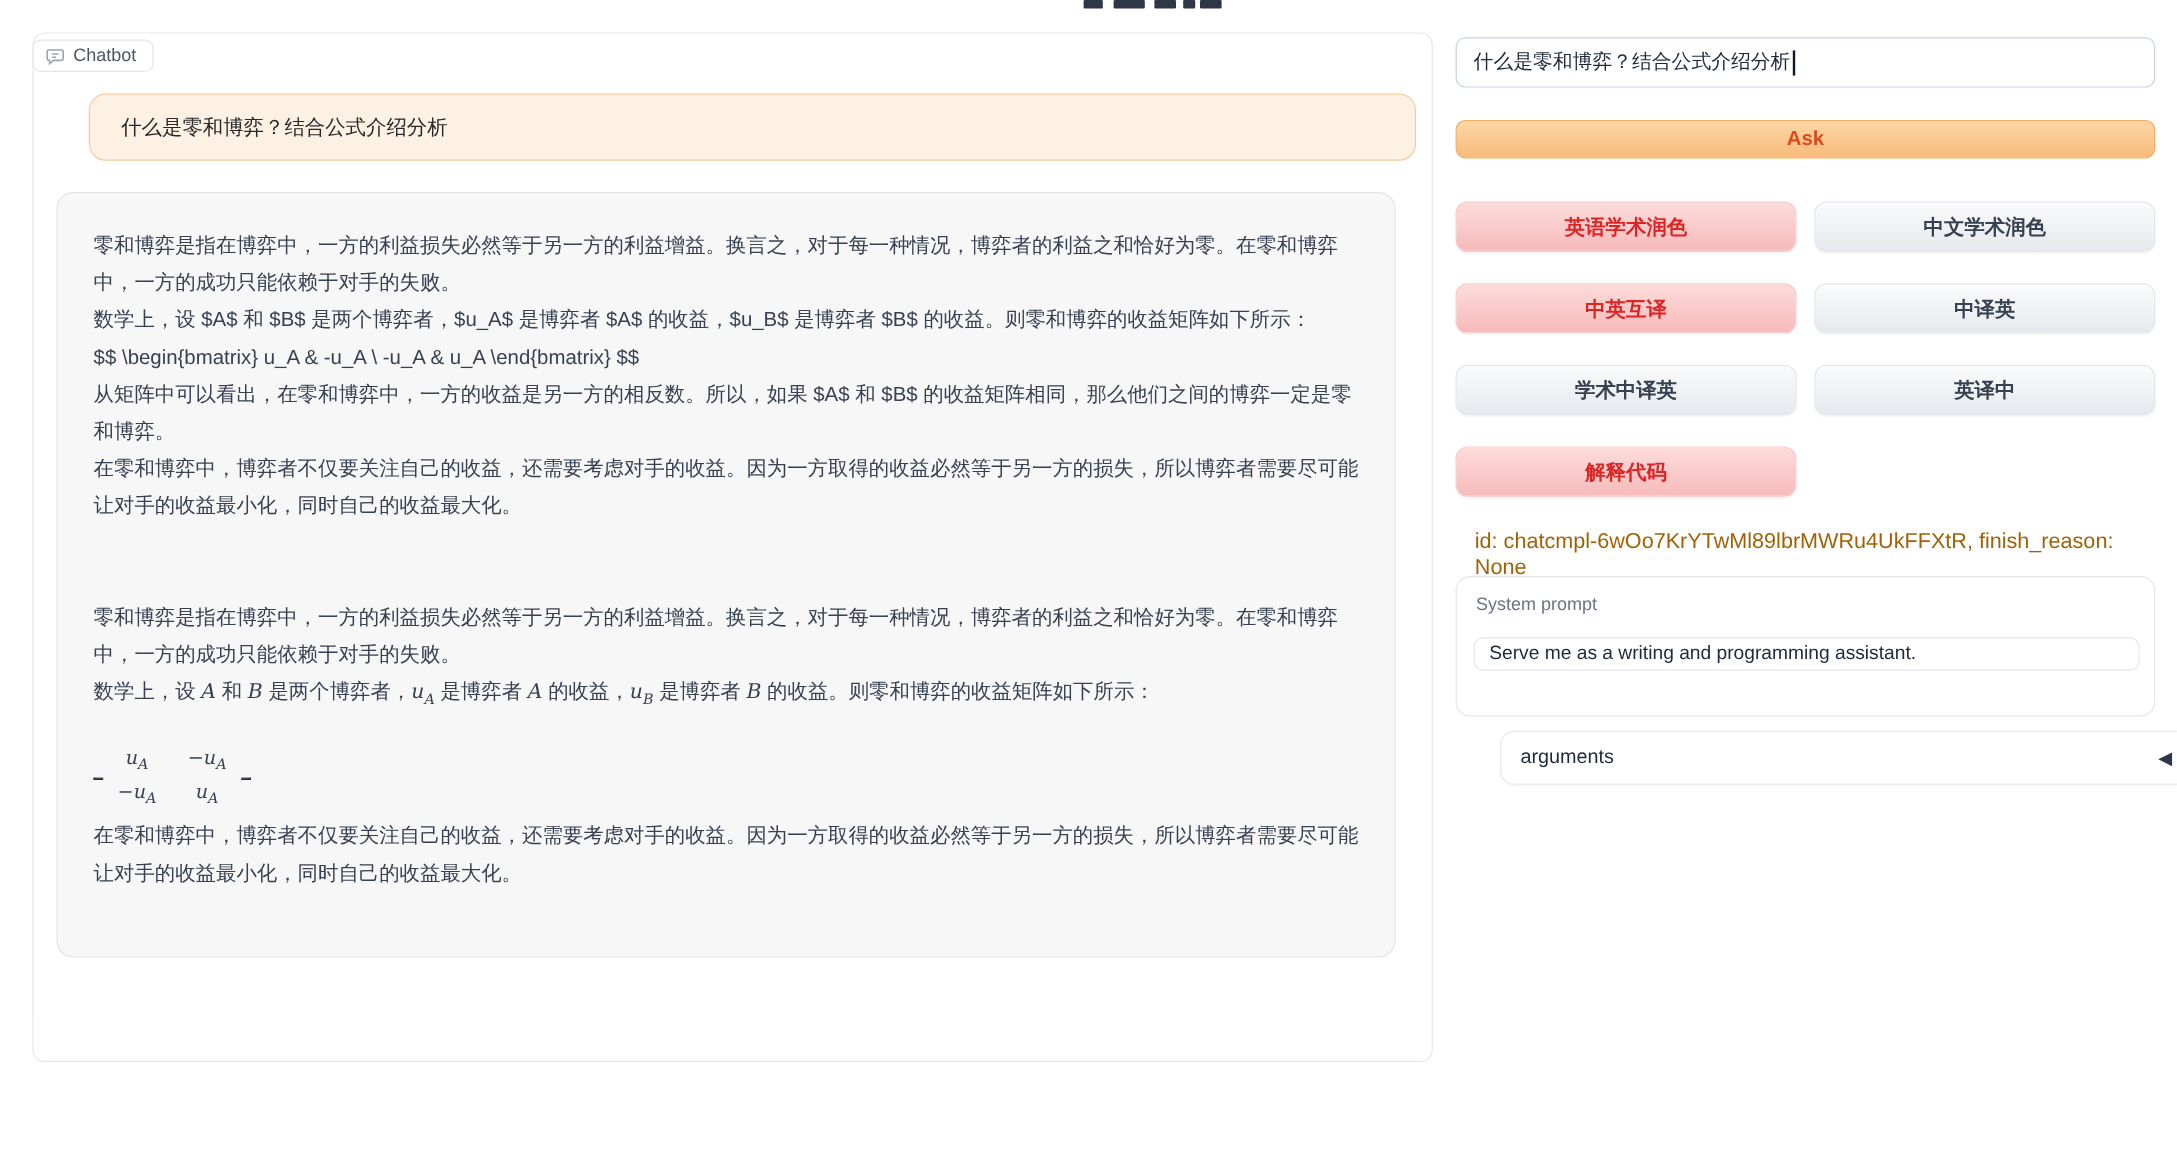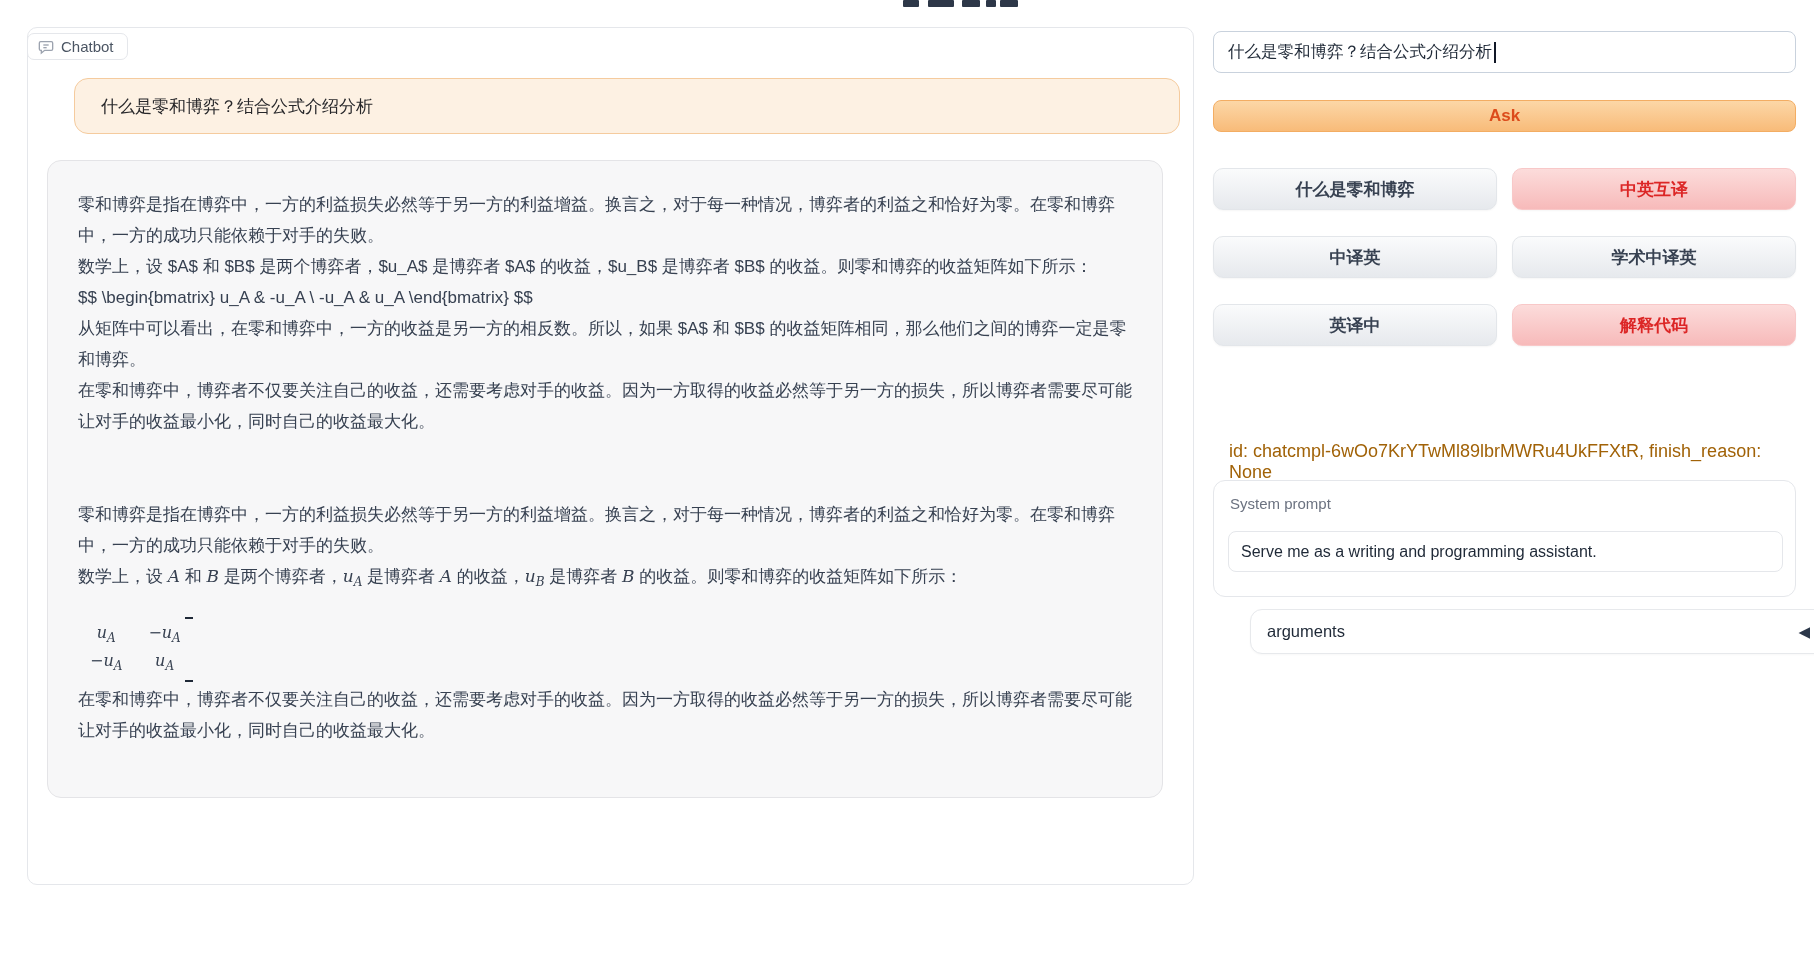--- a/index.html
+++ b/index.html
@@ -27,21 +27,21 @@
 
   .bot-bubble { position:absolute; left:19px; top:132px; width:1116px; height:638px;
     background:#f7f7f8; border:1px solid #e4e4e7; border-radius:14px;
     padding:28px 30px; font-size:17px; line-height:31px; color:#374151; overflow:hidden; }
   .bot-bubble p { margin:0; }
   .spacer { height:62px; }
 
   .math { font-family:"DejaVu Serif","Liberation Serif",serif; font-style:italic; }
   .math sub { font-size:12px; font-style:italic; }
 
-  .matrix { display:inline-flex; align-items:flex-end; margin:4px 0 2px 0;flex-direction:column; }
+  .matrix { display:inline-flex; align-items:center; margin:20px 0 2px 0; }
   .mbracket { width:8px; }
   .mb-left  { border-left:1.8px solid #1f2937; border-top:1.8px solid #1f2937; border-bottom:1.8px solid #1f2937; }
   .mb-right { border-right:1.8px solid #1f2937; border-top:1.8px solid #1f2937; border-bottom:1.8px solid #1f2937; }
   .mcells { display:grid; grid-template-columns:auto auto; column-gap:26px;
     padding:3px 12px; font-size:16px; line-height:22px; }
   .mcells .math { text-align:center; }
 
   .query-box { position:absolute; left:1213px; top:31px; width:583px; height:42px;
     background:#fff; border:1px solid #c9d2dd; border-radius:8px;
     display:flex; align-items:center; padding:0 14px; font-size:16.5px; color:#1f2937; }
@@ -62,21 +62,21 @@
     border:1px solid #e3e6ea; color:#374151; }
   .qbtn.accent { background:linear-gradient(180deg,#fcdcdb 0%,#f7baba 100%);
     border:1px solid #f8c8c8; color:#dc2626; }
 
   .status-line { position:absolute; left:1216px; top:441px; width:580px;
     font-size:18px; color:#a16207;margin-left:13px; }
 
   .sysprompt-box { position:absolute; left:1213px; top:480px; width:583px; height:117px;
     background:#fff; border:1px solid #e5e7eb; border-radius:12px; }
   .sysprompt-label { margin:14px 0 0 16px; font-size:15px; color:#6b7280; }
-  .sysprompt-input { position:absolute; left:14px; top:50px; width:555px; height:41px;
+  .sysprompt-input { position:absolute; left:14px; top:50px; width:555px; height:28px;
     border:1px solid #e5e7eb; border-radius:8px; display:flex; align-items:center;
     padding:0 12px; font-size:16px; color:#1f2937; background:#fff; }
 
   .accordion { position:absolute; left:1213px; top:609px; width:583px; height:45px;
     background:#fff; border:1px solid #e7e9ec; border-radius:12px;
     display:flex; align-items:center; padding:0 22px 0 16px; cursor:pointer;
     box-shadow:0 1px 2px rgba(0,0,0,0.03);margin-left:37px; }
   .accordion-label { font-size:16.5px; color:#1f2937; flex:1; }
   .accordion-arrow { font-size:15px; color:#2b3749; }
 </style>
@@ -135,21 +135,22 @@
 <div class="query-box">
   <span>什么是零和博弈？结合公式介绍分析</span>
   <span class="caret"></span>
 </div>
 
 <div class="ask-btn">
   <span>Ask</span>
 </div>
 
 <div class="quick-grid" id="quick-grid">
-    <div class="qbtn default">什么是零和博弈</div>
+    <div class="qbtn accent">英语学术润色</div>
+    <div class="qbtn default">中文学术润色</div>
     <div class="qbtn accent">中英互译</div>
     <div class="qbtn default">中译英</div>
     <div class="qbtn default">学术中译英</div>
     <div class="qbtn default">英译中</div>
     <div class="qbtn accent">解释代码</div>
   </div>
 
 <div class="status-line">id: chatcmpl-6wOo7KrYTwMl89lbrMWRu4UkFFXtR, finish_reason: None</div>
 
 <div class="sysprompt-box">

